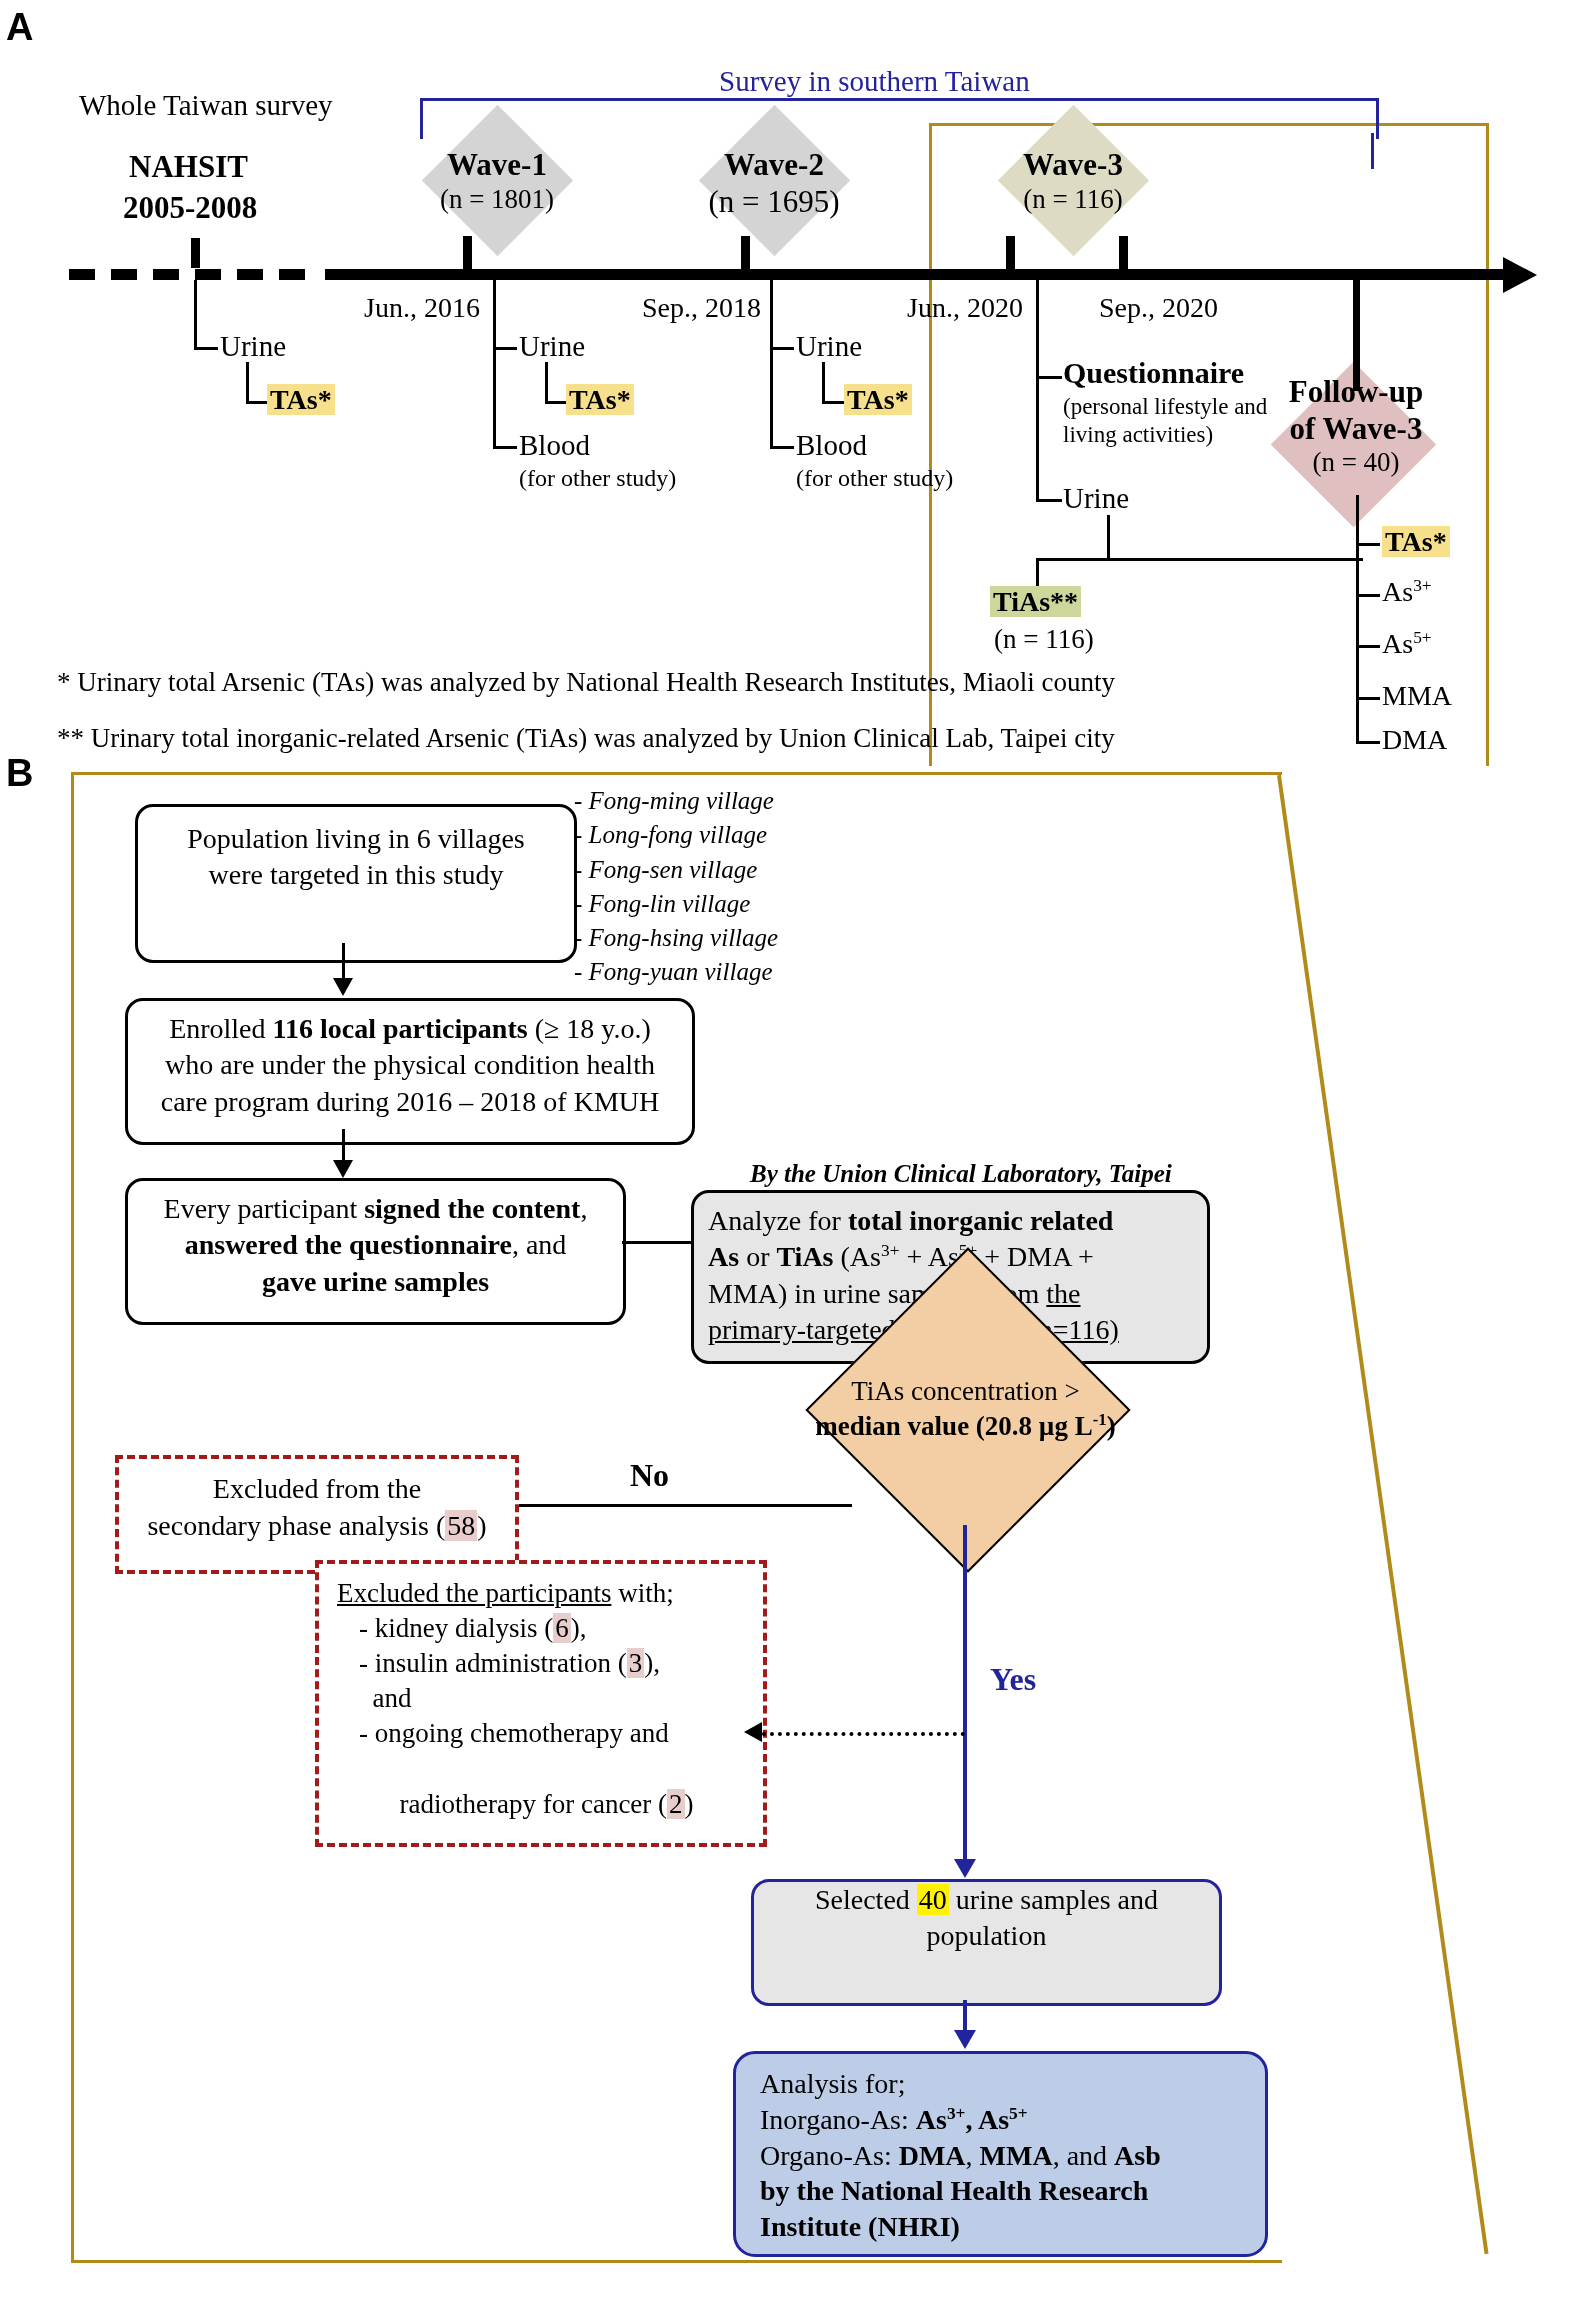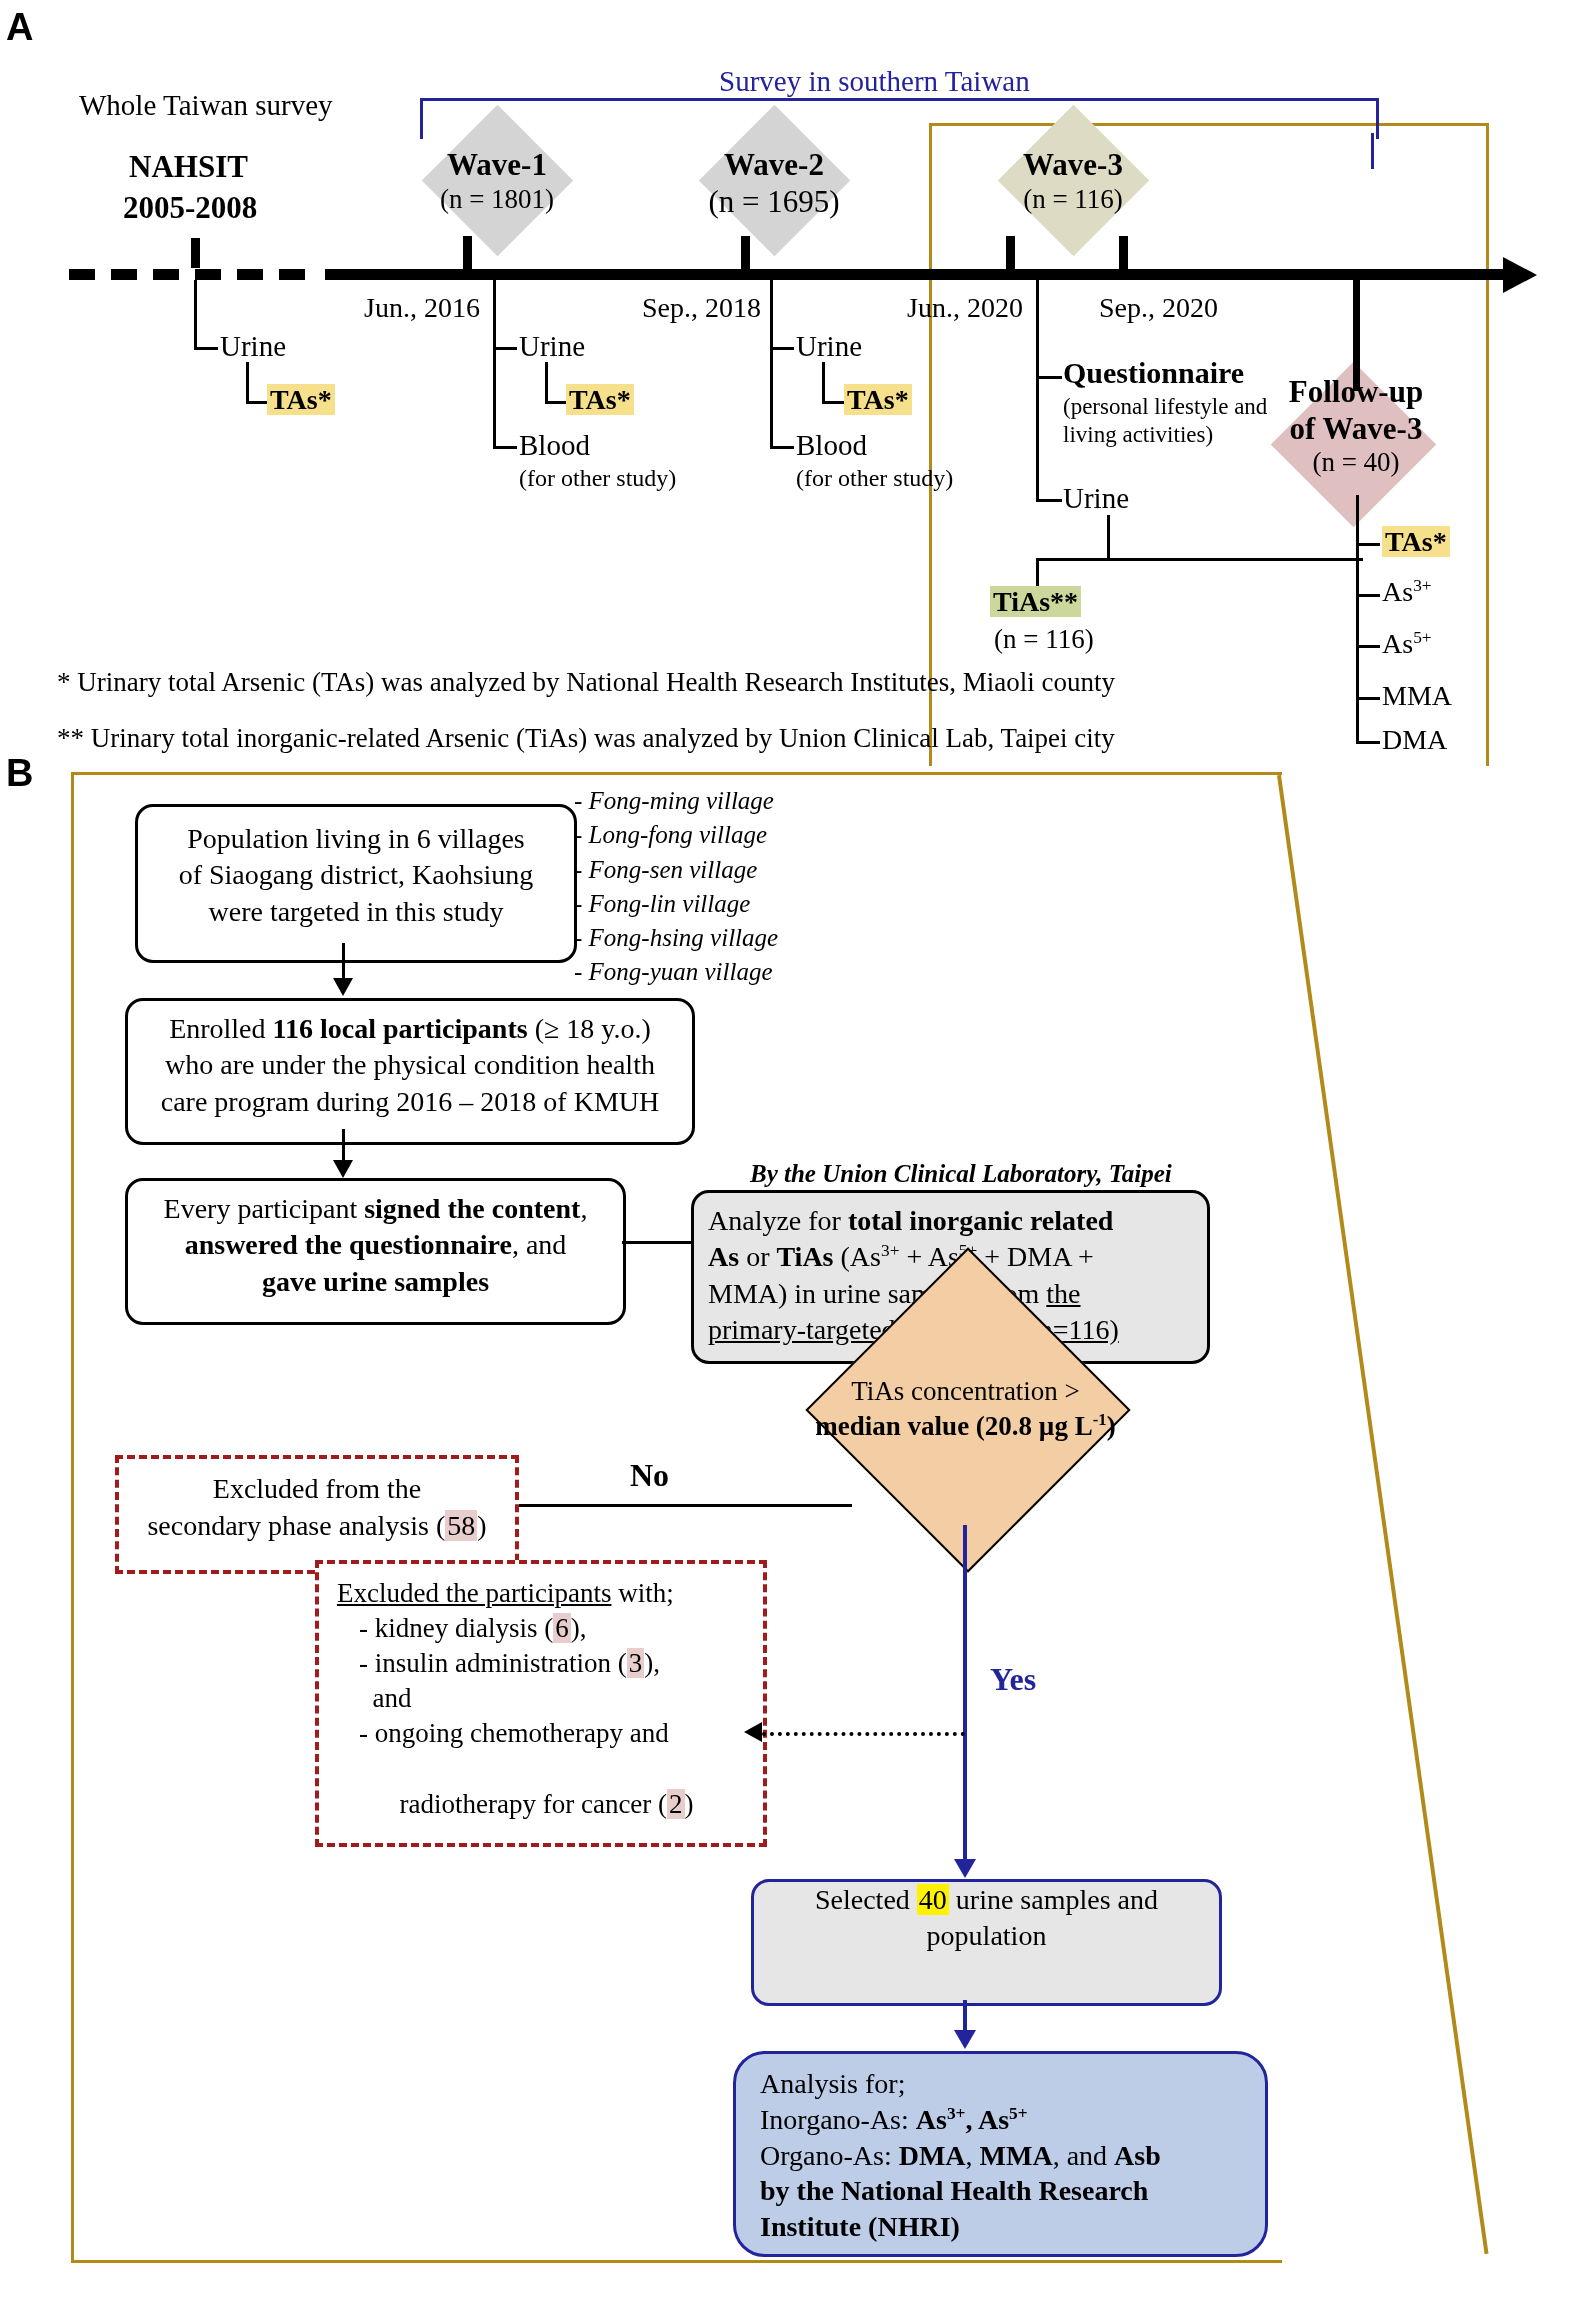--- a/index.html
+++ b/index.html
@@ -37,21 +37,21 @@
   .hl-green{background:#ccd79b;padding:0 3px;}
   .hl-pinkish{background:#e8cdcd;padding:0 2px;}
 
   sup{font-size:0.62em;vertical-align:super;}
 
   
   .rbox{position:absolute;border:3px solid #000;border-radius:18px;
         background:#fff;text-align:center;line-height:1.30;}
   .rbox-gray{background:#e6e6e6;}
   .rbox-blue-border{border:3px solid #21249b;}
-  .rbox-bluefill{background:#bdcde8;border:3px solid #21249b;border-radius:32px;}
+  .rbox-bluefill{background:#bdcde8;border:3px solid #21249b;border-radius:22px;}
   .dashbox{position:absolute;border:4px dashed #a11b1b;background:#fff;
            text-align:center;line-height:1.32;}
   .dashbox-left{text-align:left;}
   .diamond-dec{position:absolute;background:#f3cda3;border:2px solid #000;
                transform:rotate(45deg);}
   .dec-text{position:absolute;text-align:center;line-height:1.3;}
   .arrow-v{position:absolute;background:#000;width:3px;}
   .arrow-v-blue{position:absolute;background:#21249b;width:4px;}
   .arrow-h{position:absolute;background:#000;height:3px;}
   .tri-down{position:absolute;width:0;height:0;border-left:10px solid transparent;
@@ -183,21 +183,20 @@
 
 <div class="abs panel-letter" style="left:6px;top:752px;">B</div>
 
 <div class="gold-box" style="left:71px;top:772px;width:1208px;height:1485px;border-right:none;"></div>
 <svg class="abs" width="257" height="1505" style="left:1277px;top:762px;" viewBox="0 0 260 1520">
   <line x1="2" y1="12" x2="212" y2="1508" stroke="#b28a1a" stroke-width="4"></line>
 </svg>
 
 <div class="rbox" style="left:135px;top:804px;width:436px;height:139px;font-size:28px;padding-top:14px;">
   <div>Population living in 6 villages</div>
-  <div>of Siaogang district, Kaohsiung</div>
   <div>were targeted in this study</div>
 </div>
 
 <div class="abs serif i" style="left:574px;top:784px;font-size:25px;line-height:1.37;">
   <div>- Fong-ming village</div>
   <div>- Long-fong village</div>
   <div>- Fong-sen village</div>
   <div>- Fong-lin village</div>
   <div>- Fong-hsing village</div>
   <div>- Fong-yuan village</div>

